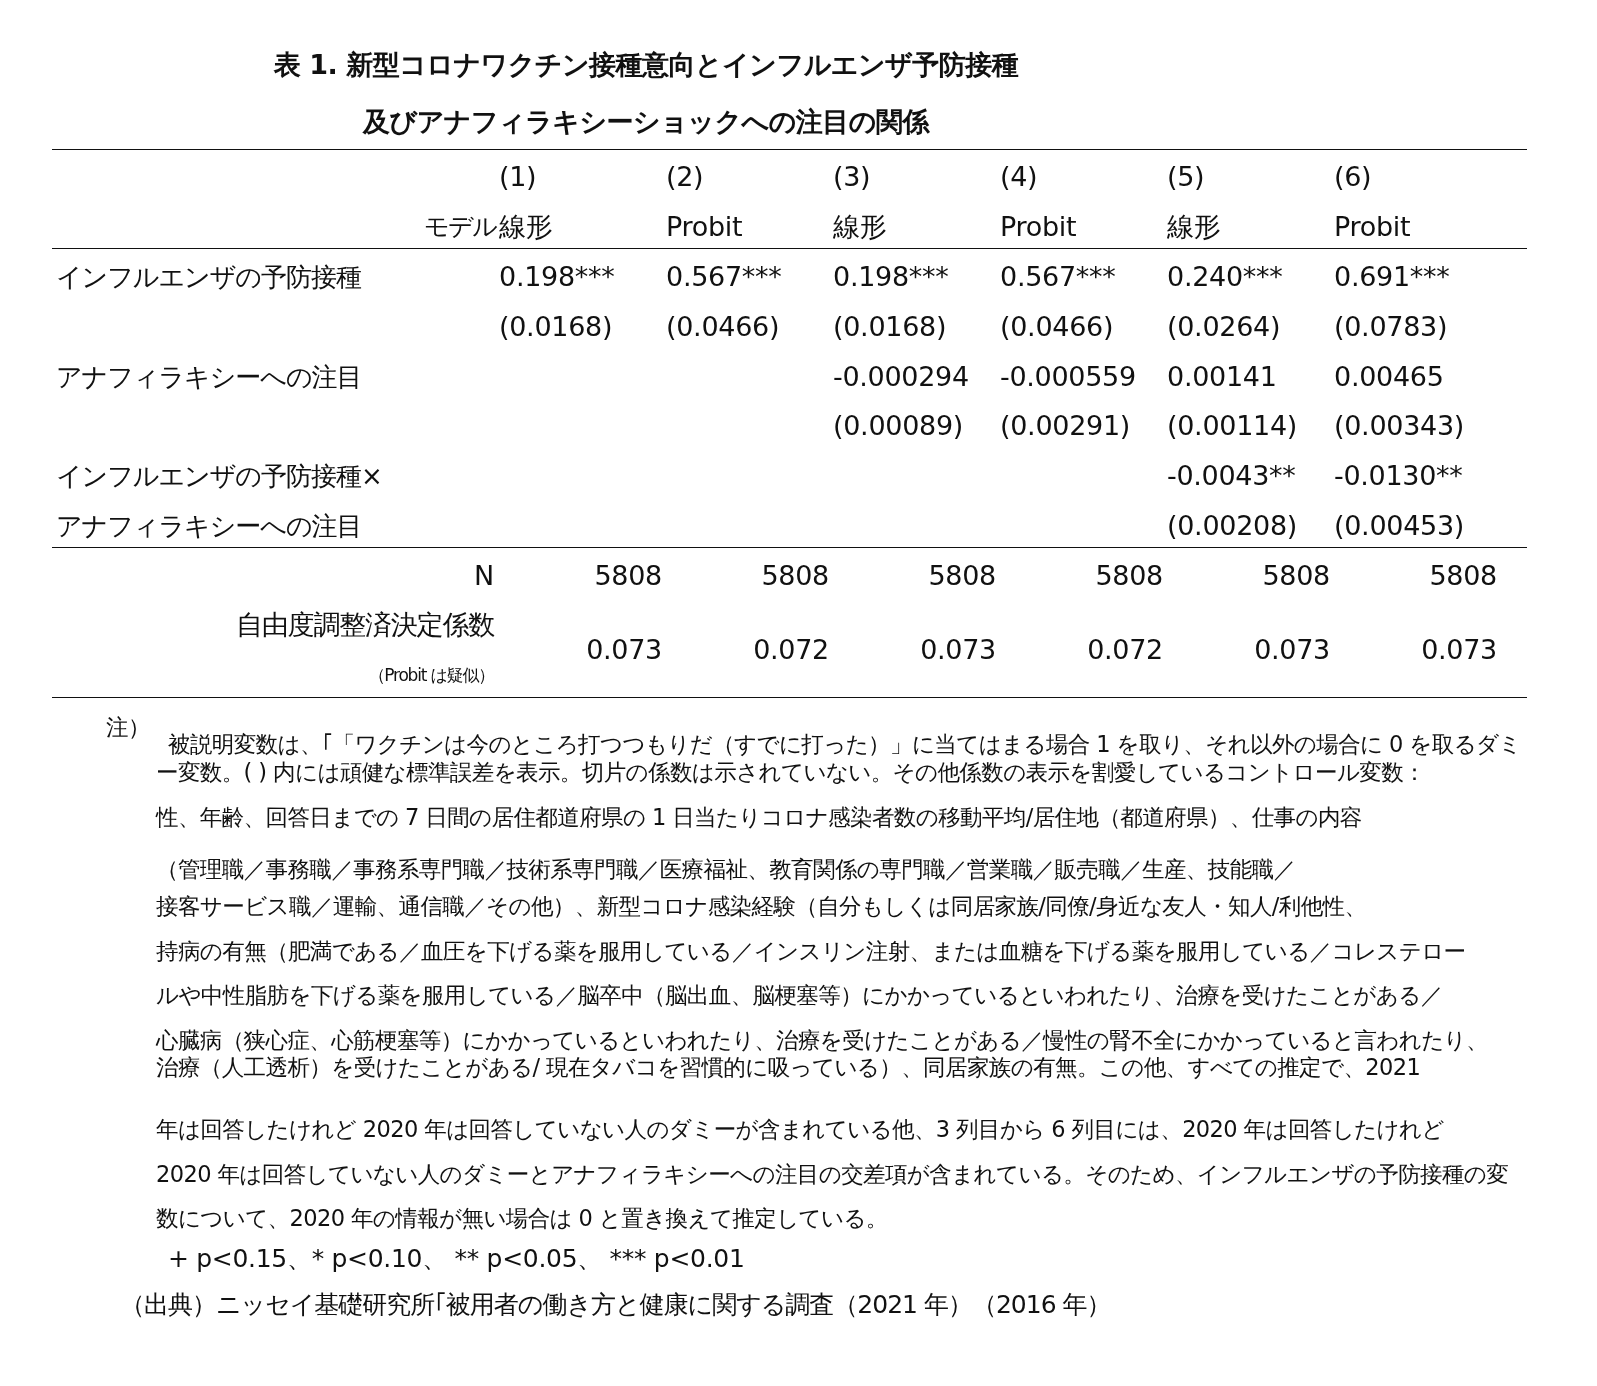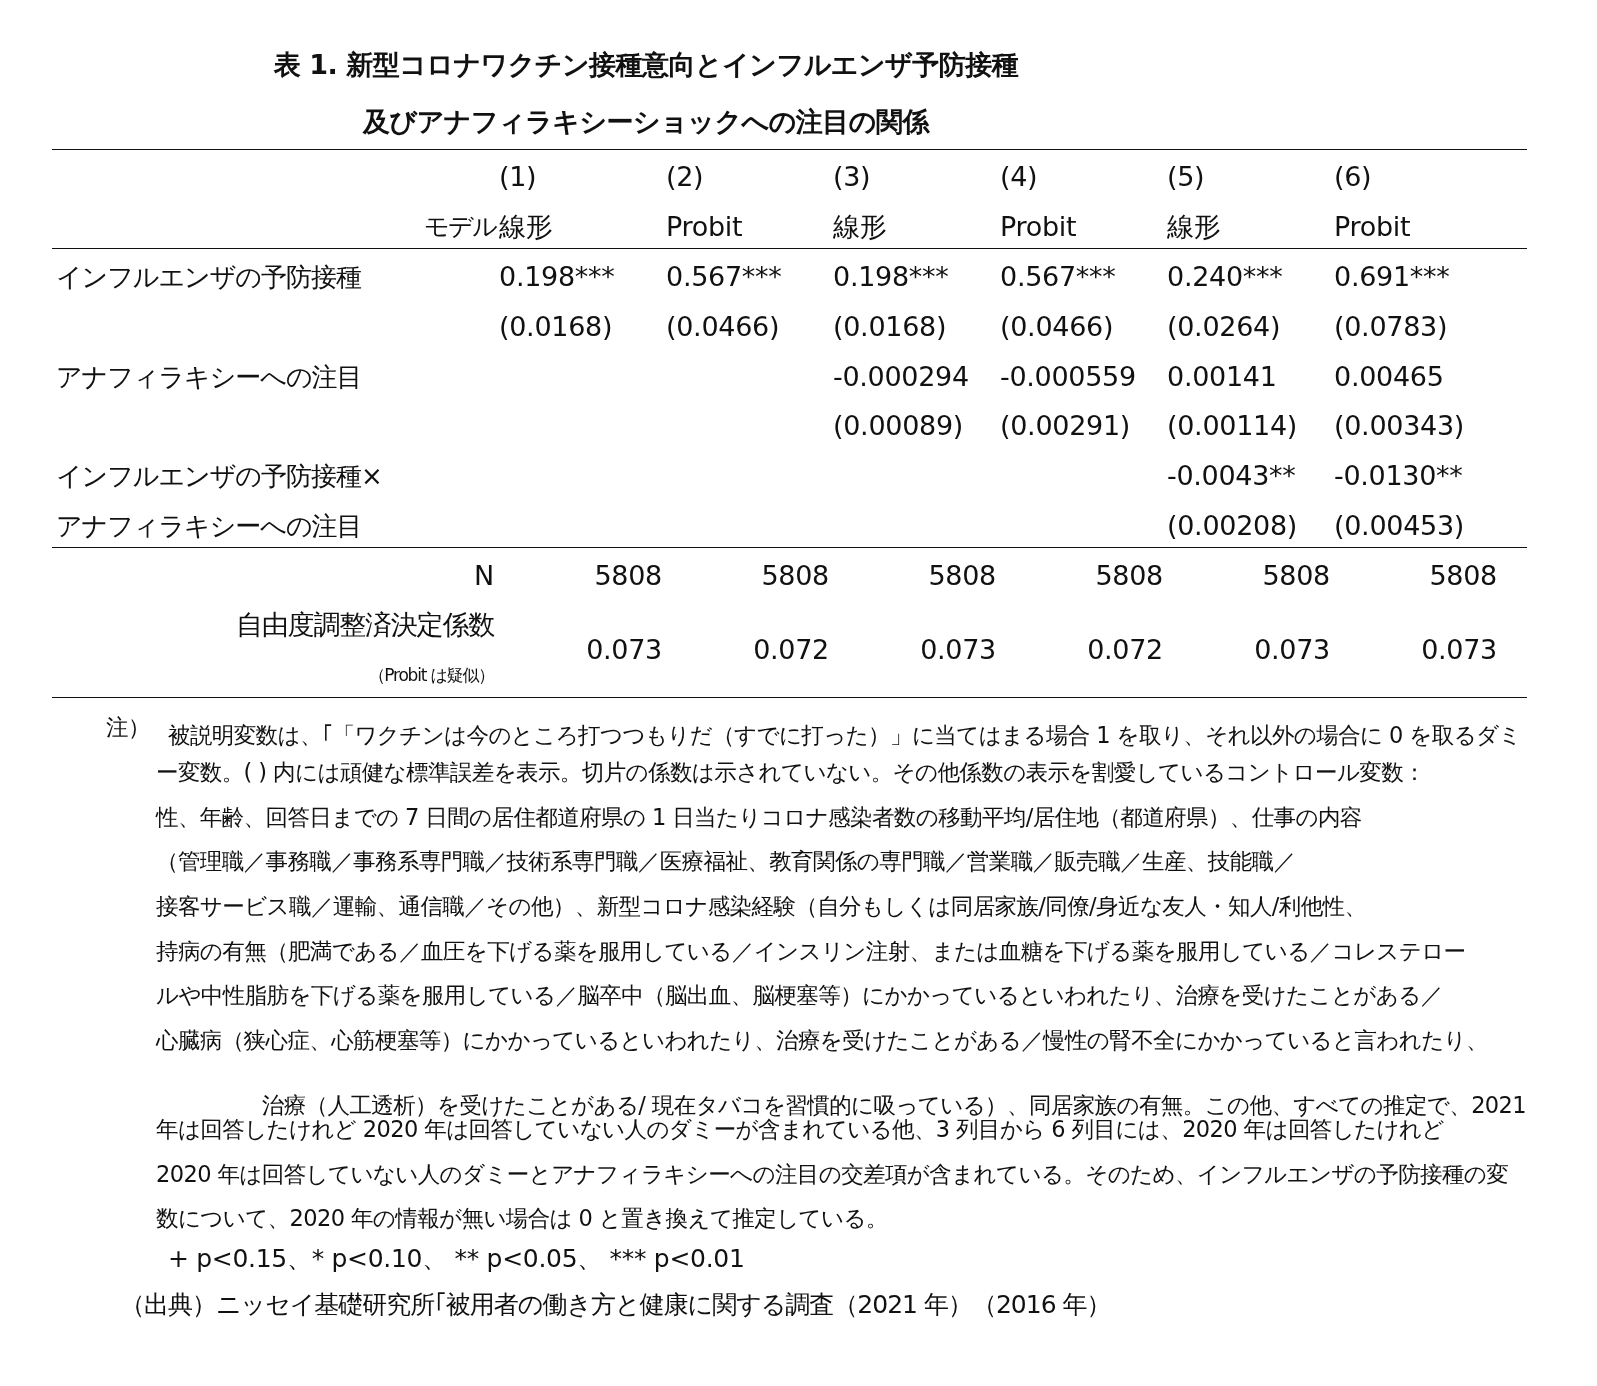--- a/index.html
+++ b/index.html
@@ -126,28 +126,28 @@
     <div class="cell num-r" style="right:calc(1597px - 829px);top:633px;">0.072</div>
     <div class="cell num-r" style="right:calc(1597px - 996px);top:633px;">0.073</div>
     <div class="cell num-r" style="right:calc(1597px - 1163px);top:633px;">0.072</div>
     <div class="cell num-r" style="right:calc(1597px - 1330px);top:633px;">0.073</div>
     <div class="cell num-r" style="right:calc(1597px - 1497px);top:633px;">0.073</div>
   </div>
 </div>
 
 <div class="notes">
   <div class="note-line note-head" style="top:0px;">注）</div>
-  <div class="note-line note-body" style="top:8px;left:168px;">被説明変数は、｢「ワクチンは今のところ打つつもりだ（すでに打った）」に当てはまる場合 1 を取り、それ以外の場合に 0 を取るダミ</div>
+  <div class="note-line note-body" style="top:17px;left:168px;">被説明変数は、｢「ワクチンは今のところ打つつもりだ（すでに打った）」に当てはまる場合 1 を取り、それ以外の場合に 0 を取るダミ</div>
   <div class="note-line note-body" style="top:45px;">ー変数。( ) 内には頑健な標準誤差を表示。切片の係数は示されていない。その他係数の表示を割愛しているコントロール変数：</div>
   <div class="note-line note-body" style="top:90px;">性、年齢、回答日までの 7 日間の居住都道府県の 1 日当たりコロナ感染者数の移動平均/居住地（都道府県）、仕事の内容</div>
-  <div class="note-line note-body" style="top:134px;">（管理職／事務職／事務系専門職／技術系専門職／医療福祉、教育関係の専門職／営業職／販売職／生産、技能職／</div>
+  <div class="note-line note-body" style="top:142px;">（管理職／事務職／事務系専門職／技術系専門職／医療福祉、教育関係の専門職／営業職／販売職／生産、技能職／</div>
   <div class="note-line note-body" style="top:179px;">接客サービス職／運輸、通信職／その他）、新型コロナ感染経験（自分もしくは同居家族/同僚/身近な友人・知人/利他性、</div>
   <div class="note-line note-body" style="top:224px;">持病の有無（肥満である／血圧を下げる薬を服用している／インスリン注射、または血糖を下げる薬を服用している／コレステロー</div>
   <div class="note-line note-body" style="top:268px;">ルや中性脂肪を下げる薬を服用している／脳卒中（脳出血、脳梗塞等）にかかっているといわれたり、治療を受けたことがある／</div>
   <div class="note-line note-body" style="top:313px;">心臓病（狭心症、心筋梗塞等）にかかっているといわれたり、治療を受けたことがある／慢性の腎不全にかかっていると言われたり、</div>
-  <div class="note-line note-body" style="top:378px;text-align:right;">治療（人工透析）を受けたことがある/ 現在タバコを習慣的に吸っている）、同居家族の有無。この他、すべての推定で、2021</div>
+  <div class="note-line note-body" style="top:340px;">治療（人工透析）を受けたことがある/ 現在タバコを習慣的に吸っている）、同居家族の有無。この他、すべての推定で、2021</div>
   <div class="note-line note-body" style="top:402px;">年は回答したけれど 2020 年は回答していない人のダミーが含まれている他、3 列目から 6 列目には、2020 年は回答したけれど</div>
   <div class="note-line note-body" style="top:447px;">2020 年は回答していない人のダミーとアナフィラキシーへの注目の交差項が含まれている。そのため、インフルエンザの予防接種の変</div>
   <div class="note-line note-body" style="top:491px;">数について、2020 年の情報が無い場合は 0 と置き換えて推定している。</div>
 </div>
 
 <div class="sig">+ p&lt;0.15、* p&lt;0.10、 ** p&lt;0.05、 *** p&lt;0.01</div>
 <div class="src">（出典）ニッセイ基礎研究所｢被用者の働き方と健康に関する調査（2021 年）（2016 年）</div>
 
 </body></html>

